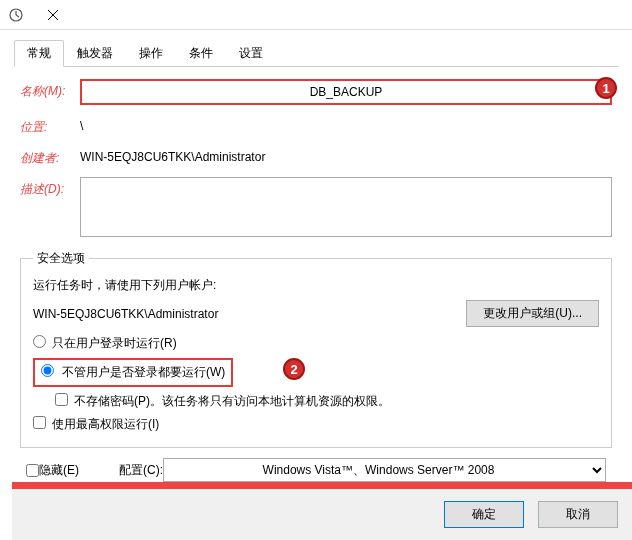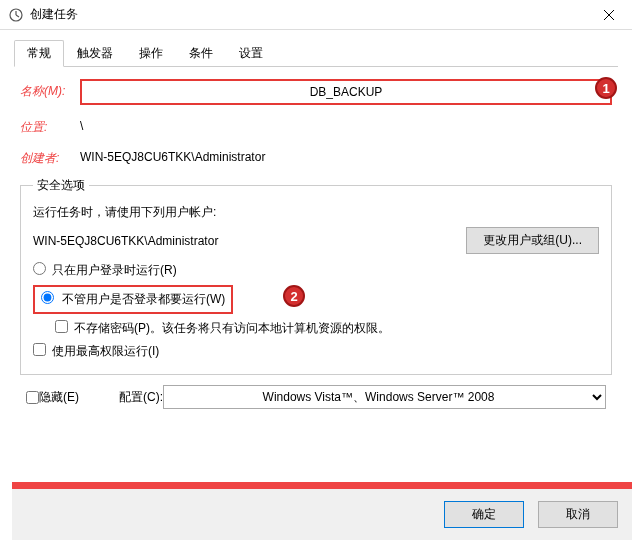--- a/index.html
+++ b/index.html
@@ -39,21 +39,20 @@
 <body>
 
 <div class="titlebar">
   <span class="icon">
     <svg width="14" height="14" viewBox="0 0 14 14">
         <circle cx="7" cy="7" r="6" fill="none" stroke="#555" stroke-width="1.2"></circle>
         <line x1="7" y1="7" x2="7" y2="3" stroke="#555" stroke-width="1.2"></line>
         <line x1="7" y1="7" x2="10" y2="9" stroke="#555" stroke-width="1.2"></line>
       </svg>
   </span>
-  <span class="title">创建任务</span>
   <div class="close">
     <svg width="10" height="10" viewBox="0 0 10 10">
         <line x1="0" y1="0" x2="10" y2="10" stroke="#000" stroke-width="1"></line>
         <line x1="10" y1="0" x2="0" y2="10" stroke="#000" stroke-width="1"></line>
       </svg>
   </div>
 </div>
 
 <div class="content">
   <div class="tabs">
@@ -72,20 +71,24 @@
         <div class="marker" style="right:-5px; top:-2px; transform:translateX(0);">1</div>
       </div>
     </div>
     <div class="row">
       <div class="lbl">位置:</div>
       <div class="val static">\</div>
     </div>
     <div class="row">
       <div class="lbl">创建者:</div>
       <div class="val static">WIN-5EQJ8CU6TKK\Administrator</div>
+    </div>
+    <div class="row">
+      <div class="lbl">描述(D):</div>
+      <div class="val"><textarea style=""></textarea></div>
     </div>
 
     <fieldset>
       <legend>安全选项</legend>
       <div style="margin-bottom:6px;">运行任务时，请使用下列用户帐户:</div>
       <div class="inner-row">
         <div class="grow">WIN-5EQJ8CU6TKK\Administrator</div>
         <button>更改用户或组(U)...</button>
       </div>
       <div class="radio-row">

